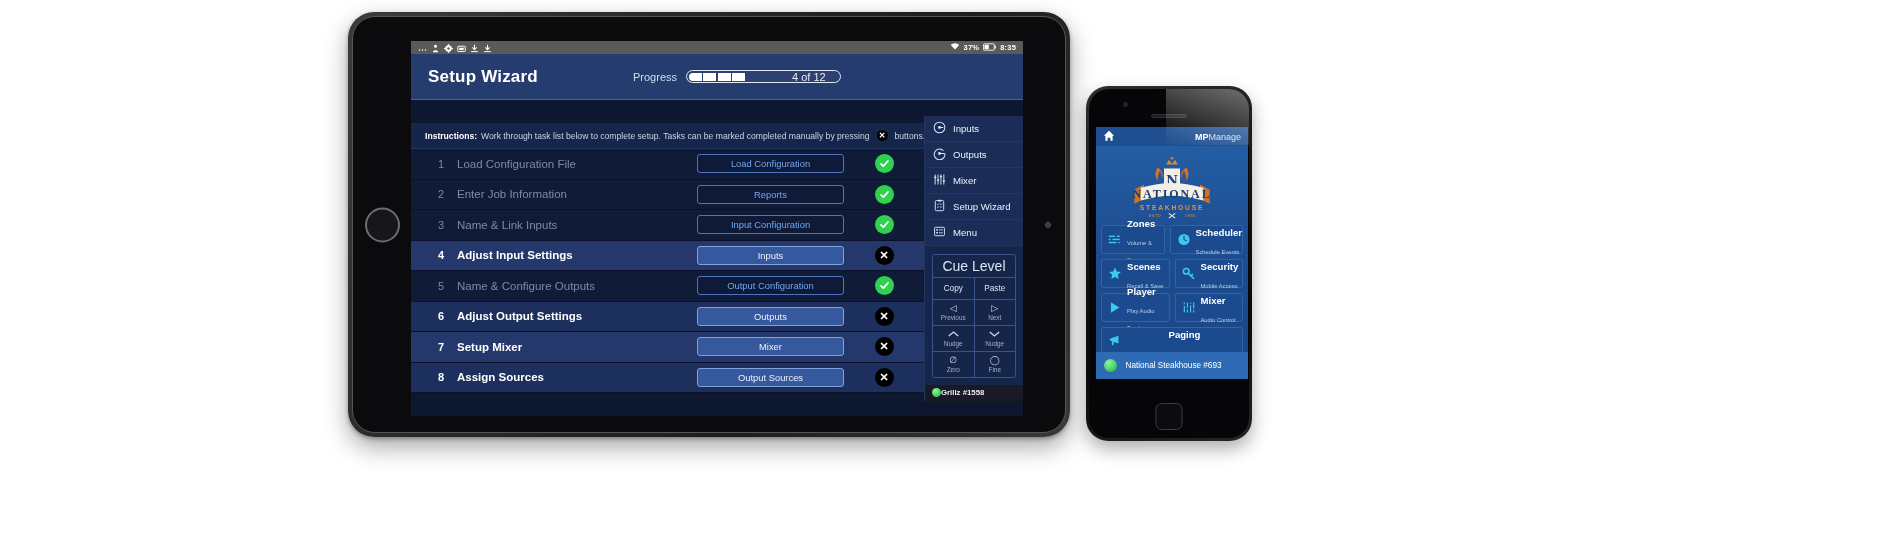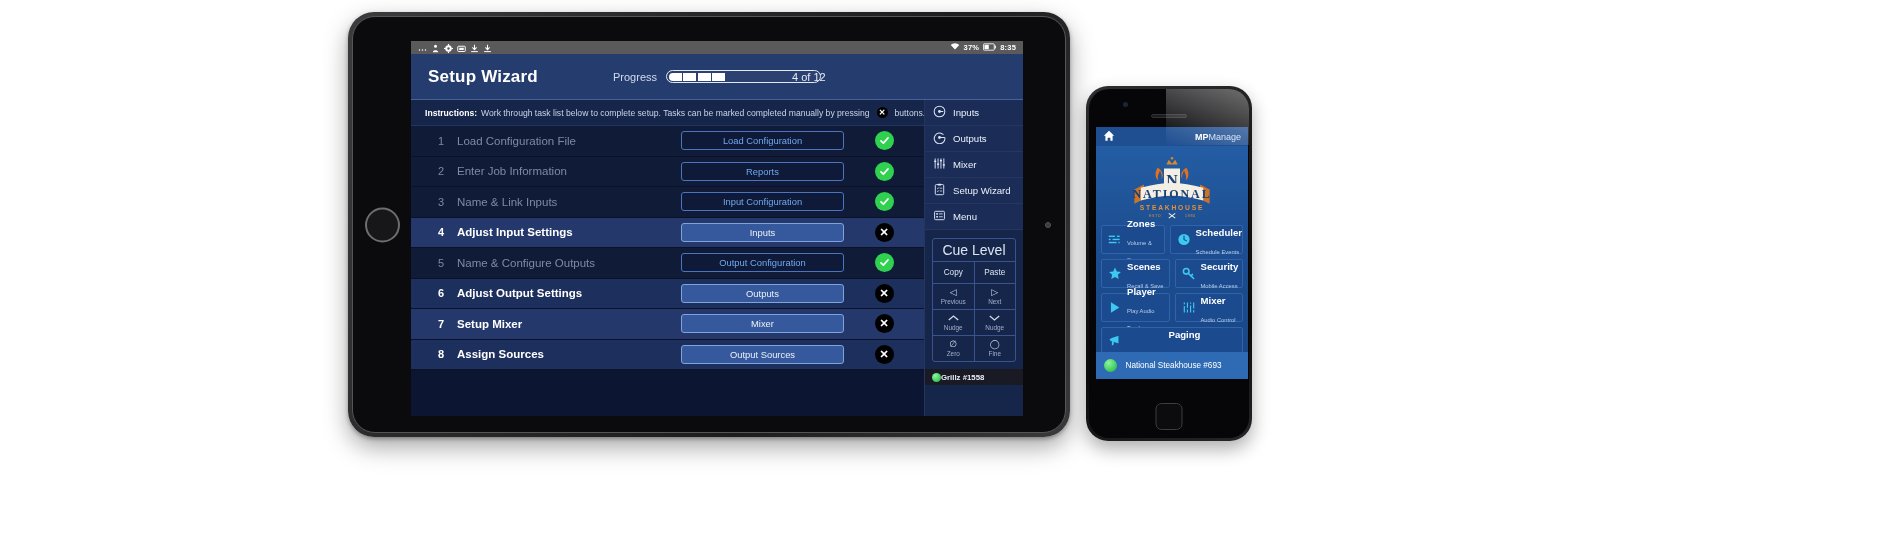--- a/index.html
+++ b/index.html
@@ -55,42 +55,42 @@
 
   
   .app-head {
     height: 46px; background: #253c6e;
     display: flex; align-items: center;
     border-bottom: 1px solid #4a6098;
     position: relative;
   }
   .app-title { color: #fff; font-size: 17px; font-weight: bold; margin-left: 17px; letter-spacing:.2px; }
   .prog-wrap { display: flex; align-items: center; position: absolute; left: 202px; }
-  .prog-label { color: #d3dcec; font-size: 11px; margin-right: 9px; }
+  .prog-label { color: #d3dcec; font-size: 11px; margin-right: 9px; margin-left: 20px; }
   .prog-bar {
     width: 155px; height: 13px; border-radius: 7px;
     border: 1.6px solid #e3e9f3; background: #2c4171;
     display: flex; align-items: center; padding: 1.5px; gap: 1.5px;
   }
   .prog-seg { width: 13px; height: 100%; background: #ffffff; }
   .prog-seg:first-child { border-radius: 5px 0 0 5px; }
   .prog-count { position: absolute; left: 381px; color: #e6ebf4; font-size: 11px; }
   .qsc-box {
     position: absolute; right: 0; top: 0; width: 99px; height: 46px;
     background: #253c6e; display: flex; align-items: center; justify-content: center;
     border-left: 1px solid #33497d;
   }
   .qsc-logo {
     color: #fff; font-size: 15px; font-weight: bold; letter-spacing: 1.5px;
     font-family: "DejaVu Sans", sans-serif;
     text-shadow: 0 1px 0 #16264a;
   }
 
   
-  .app-body { display: flex; height: calc(375px - 13px - 46px); }
+  .app-body { display: flex; height: calc(375px - 13px - 46px); align-items: center; }
   .main-col { width: 513px; background: #0c1531; }
   .side-col { width: 99px; background: #16254a; border-left: 1px solid #24365f; }
 
   .instructions {
     background: #16254a; color: #c9d4e6; font-size: 8.6px;
     padding: 7px 12px 7px 14px; border-bottom: 1px solid #223462;
     display: flex; align-items: center; gap: 4px; white-space: nowrap;
   }
   .instructions b { color: #fff; }
   .inline-x {
@@ -106,21 +106,21 @@
     border-bottom: 1px solid #0a1128;
   }
   .task-row.done { background: #101b38; }
   .task-row.todo { background: #24386b; }
   .task-row.todo.alt { background: #1d2f5c; }
   .t-num { width: 46px; text-align: right; font-size: 11px; padding-right: 13px; }
   .task-row.done .t-num, .task-row.done .t-name { color: #7e8aa3; }
   .task-row.todo .t-num, .task-row.todo .t-name { color: #ffffff; font-weight: bold; }
   .t-name { flex: 1; font-size: 11.5px; }
   .t-btn {
-    width: 163px; height: 19px; border-radius: 3px;
+    width: 147px; height: 19px; border-radius: 3px;
     display: flex; align-items: center; justify-content: center;
     font-size: 9.4px; flex: none;
   }
   .task-row.done .t-btn { background: #0f1a38; border: 1px solid #4c74bf; color: #6fa8ef; }
   .task-row.todo .t-btn { background: #36589c; border: 1px solid #7fa4dc; color: #eaf1fb; }
   .t-status { width: 80px; display: flex; justify-content: center; }
   .badge {
     width: 19px; height: 19px; border-radius: 50%;
     display: flex; align-items: center; justify-content: center;
     font-size: 11px; font-weight: bold; color: #fff;

